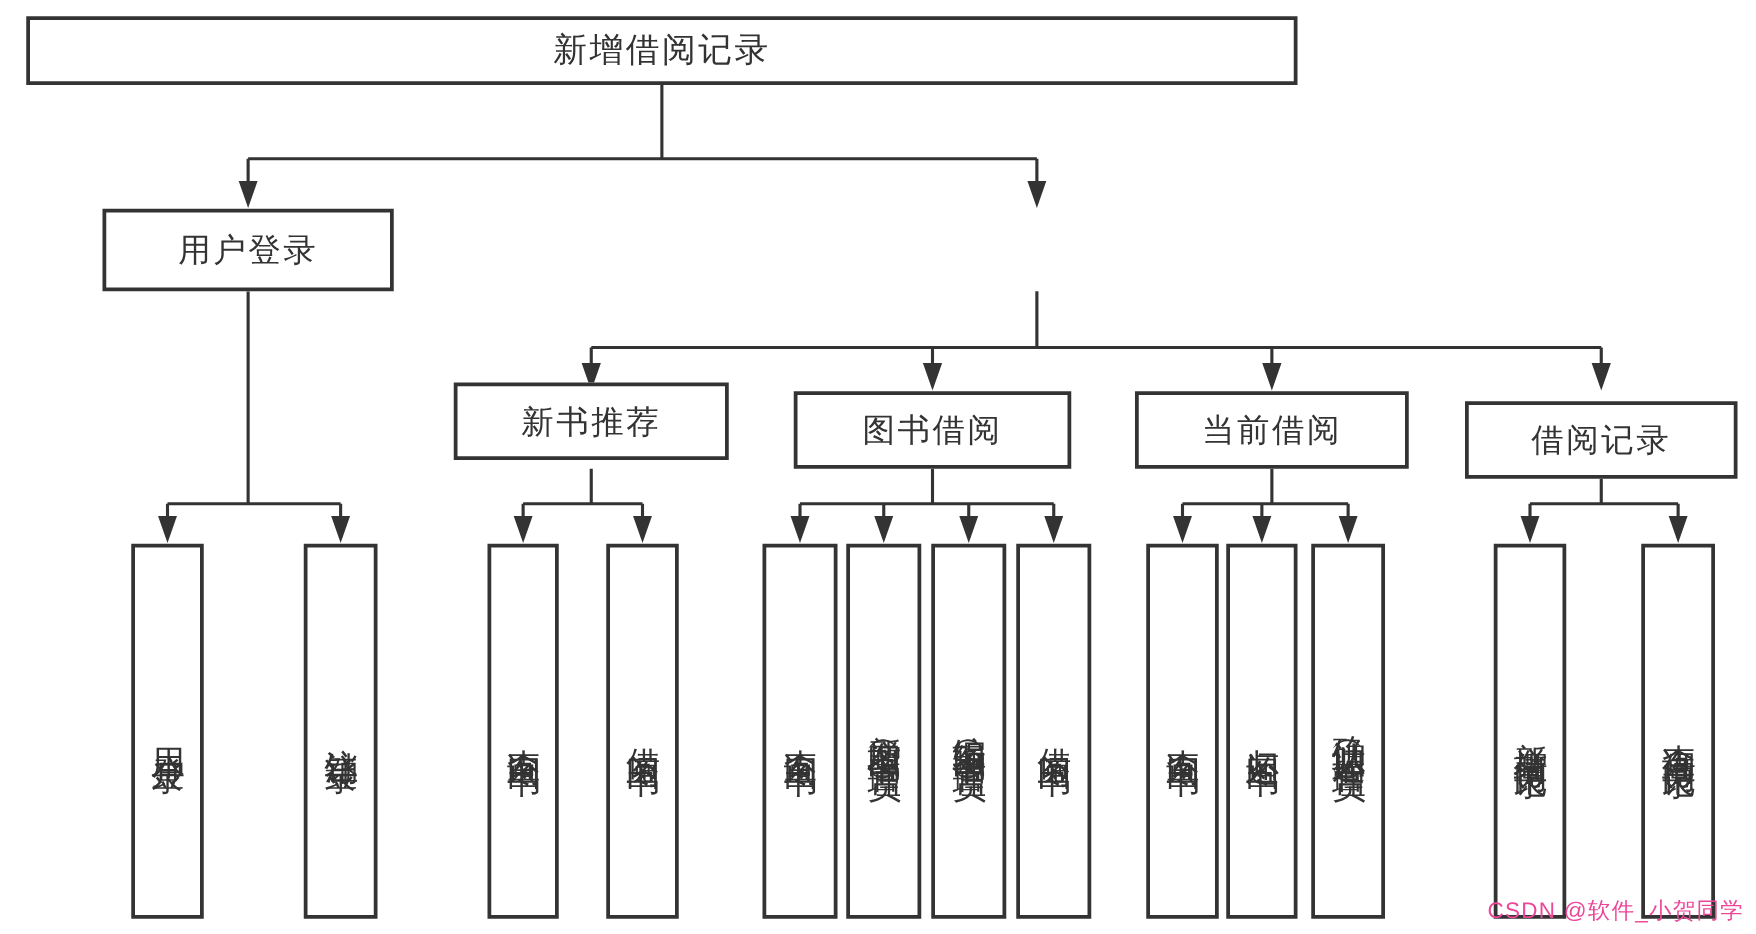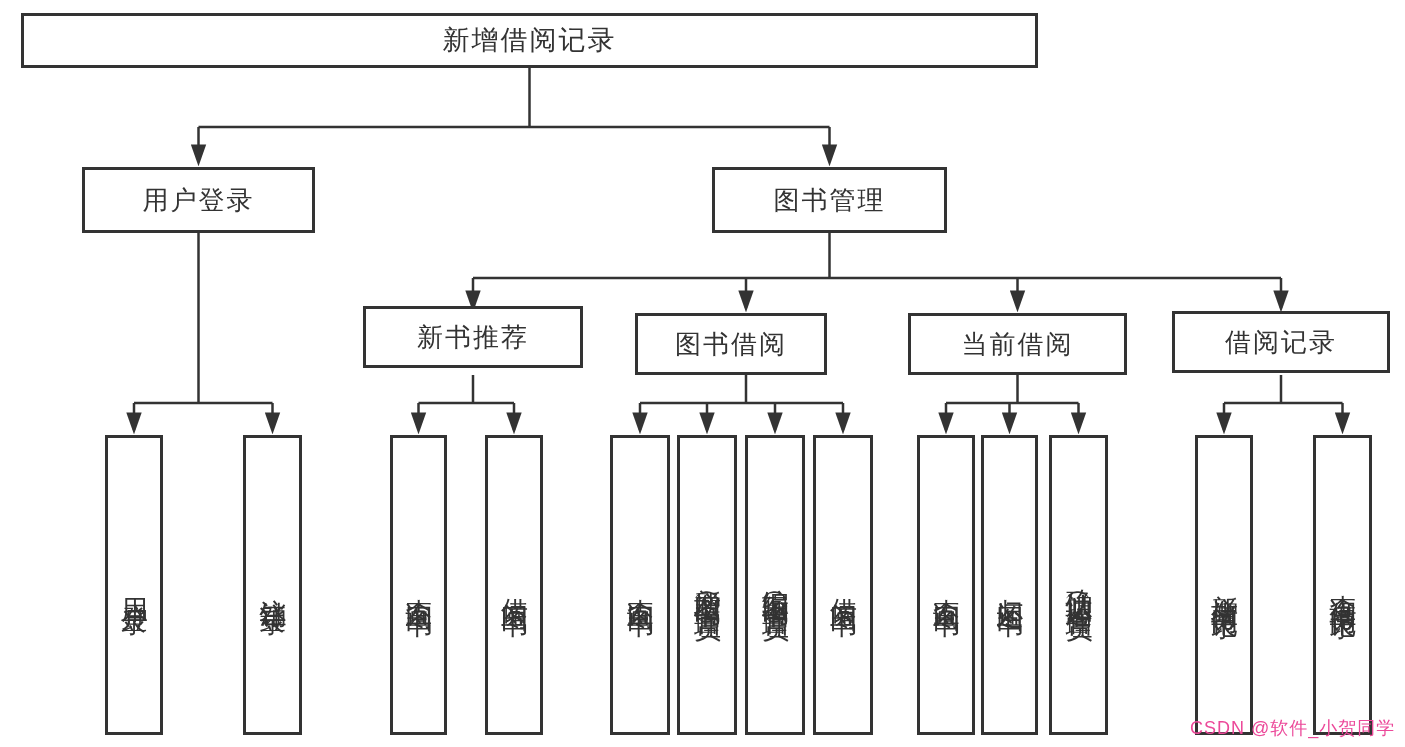--- a/index.html
+++ b/index.html
@@ -78,34 +78,31 @@
     </g>
   </svg>
 
   <div class="node h root" style="left:21px;top:13px;width:1017px;height:55px;">
     <span class="lbl">新增借阅记录</span>
   </div>
 
   <div class="node h" style="left:82px;top:167px;width:233px;height:66px;">
     <span class="lbl">用户登录</span>
   </div>
-  <div class="node h" style="left:712px;top:167px;width:235px;height:66px;">
-    <span class="lbl">图书管理</span>
-  </div>
 
   <div class="node h" style="left:363px;top:306px;width:220px;height:62px;">
     <span class="lbl">新书推荐</span>
   </div>
-  <div class="node h" style="left:635px;top:313px;width:192px;height:62px;">
+  <div class="node h" style="left:635px;top:313px;width:222px;height:62px;">
     <span class="lbl">图书借阅</span>
   </div>
   <div class="node h" style="left:908px;top:313px;width:219px;height:62px;align-items:center;">
     <span class="lbl">当前借阅</span>
   </div>
-  <div class="node h" style="left:1172px;top:311px;width:218px;height:62px;">
+  <div class="node h" style="left:1172px;top:321px;width:218px;height:62px;">
     <span class="lbl">借阅记录</span>
   </div>
 
   <div class="node v" style="left:105px;top:435px;width:58px;height:300px;">
     <span class="lbl">用户登录</span>
   </div>
   <div class="node v" style="left:243px;top:435px;width:59px;height:300px;">
     <span class="lbl">注销登录</span>
   </div>
 

